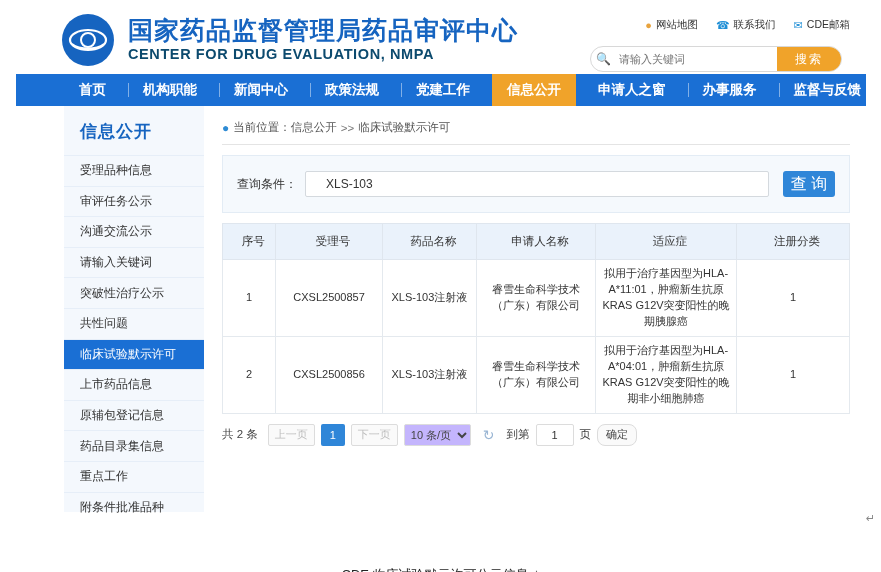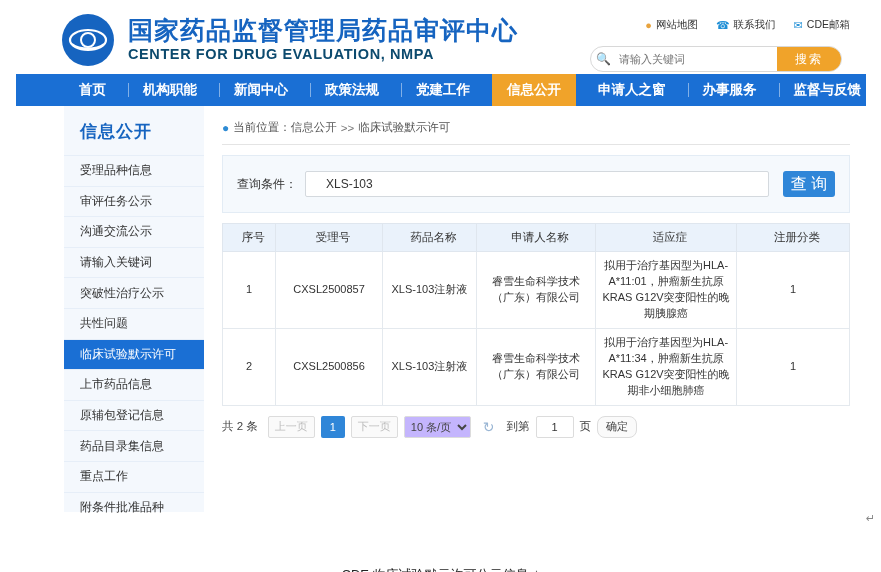--- a/index.html
+++ b/index.html
@@ -236,21 +236,21 @@
     width: 100%;
     border-collapse: collapse;
     table-layout: fixed;
   }
   table.grid th {
     background: #eaf2fb;
     border: 1px solid #dfe6ee;
     font-size: 11.5px;
     font-weight: normal;
     color: #333;
-    height: 28px;
+    height: 36px;
     text-align: center;
     padding-left: 9px;
   }
   table.grid td {
     border: 1px solid #e4e9ee;
     font-size: 11px;
     color: #333;
     text-align: center;
     padding: 6px 6px;
     line-height: 1.45;
@@ -458,21 +458,21 @@
               <td>XLS-103注射液</td>
               <td>睿雪生命科学技术（广东）有限公司</td>
               <td>拟用于治疗基因型为HLA-A*11:01，肿瘤新生抗原KRAS G12V突变阳性的晚期胰腺癌</td>
               <td>1</td>
             </tr>
             <tr>
               <td>2</td>
               <td>CXSL2500856</td>
               <td>XLS-103注射液</td>
               <td>睿雪生命科学技术（广东）有限公司</td>
-              <td>拟用于治疗基因型为HLA-A*11:34，肿瘤新生抗原KRAS G12V突变阳性的晚期非小细胞肺癌</td>
+              <td>拟用于治疗基因型为HLA-A*04:01，肿瘤新生抗原KRAS G12V突变阳性的晚期非小细胞肺癌</td>
               <td>1</td>
             </tr>
           </tbody>
         </table>
 
         <div class="pager">
           <span class="pg-total">共 2 条</span>
           <div class="pg-btn">上一页</div>
           <div class="pg-num">1</div>
           <div class="pg-btn">下一页</div>

